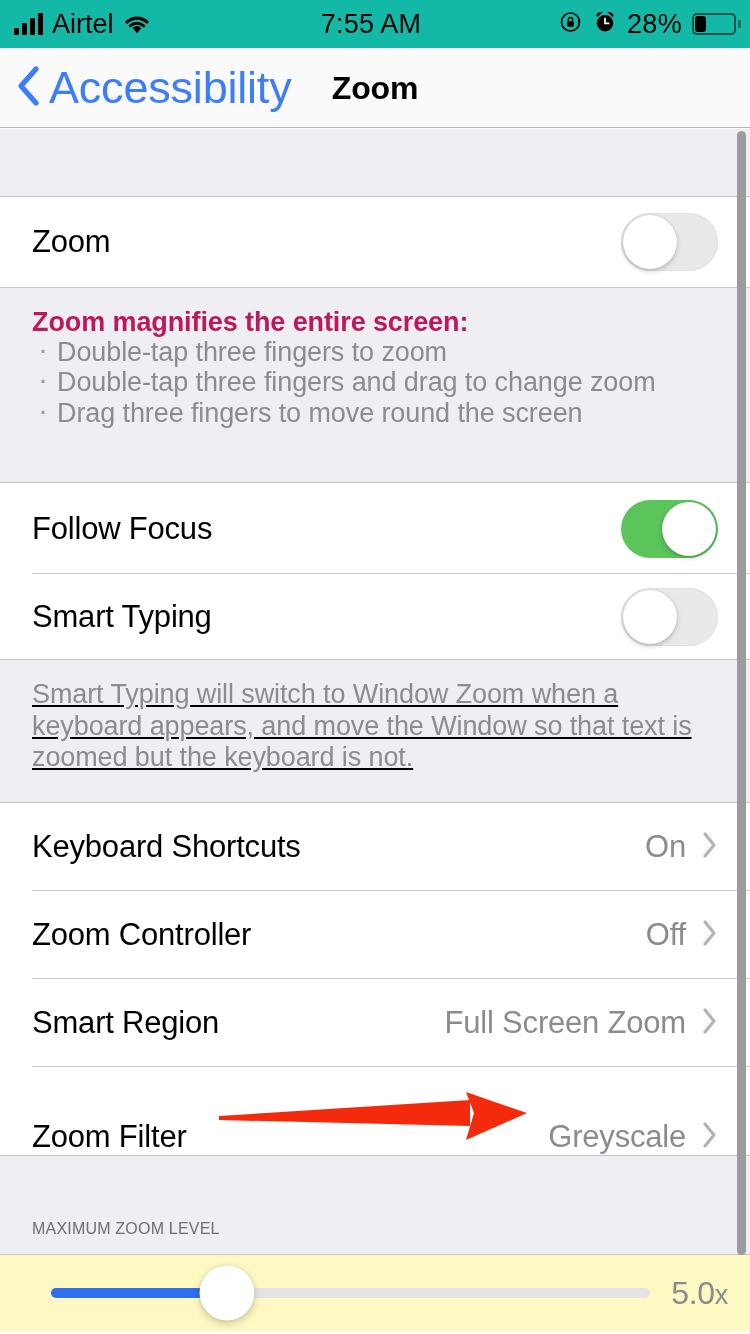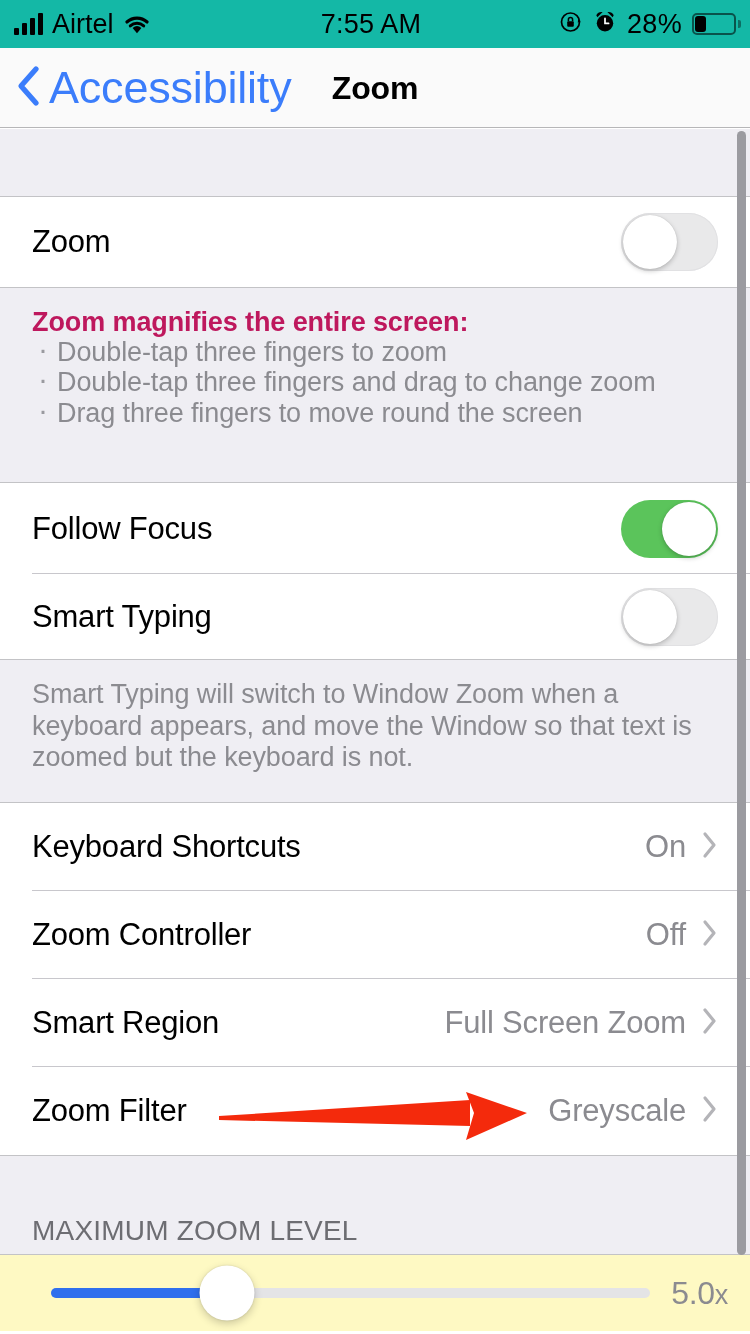--- a/index.html
+++ b/index.html
@@ -106,22 +106,22 @@
   .footer-bullets { list-style:none; }
   .footer-bullets li { position:relative; padding-left:25px; font-size:27px; color:#8b8b90;
                        letter-spacing:-0.1px; line-height:1.12; }
   .footer-bullets li:before {
     content:"·"; position:absolute; left:6px; top:-5px; font-size:30px; color:#9a9a9f;
   }
   .footer-para { font-size:27px; color:#8b8b90; letter-spacing:-0.1px; line-height:1.17; }
 
   .section-head {
     background:#efeef3; display:flex; align-items:flex-end;
-    padding:0 32px 7px 32px; height:100%;
-    font-size:28px; color:#6d6d72; letter-spacing:0.2px;
+    padding:0 32px 16px 32px; height:100%;
+    font-size:16px; color:#6d6d72; letter-spacing:0.2px;
   }
 
   
   .slider-row { position:relative; height:76px; background:#fef9c3; }
   .track {
     position:absolute; left:51px; right:100px; top:50%; transform:translateY(-50%);
     height:10px; border-radius:5px; background:#e4e4e6;
   }
   .track-fill {
     position:absolute; left:0; top:0; bottom:0; width:50%;
@@ -251,21 +251,21 @@
       <div class="row" style="height:85px;">
         <span class="row-label">Smart Typing</span>
         <span class="row-right">
           <span class="toggle off">
               <span class="knob"></span>
             </span>
         </span>
       </div>
     </div>
 
-    <div class="gap footer-block" style="height:144px;">
+    <div class="gap footer-block" style="height:144px;text-decoration:underline;">
       <div class="footer-para">Smart Typing will switch to Window Zoom when a keyboard appears, and move the Window so that text is zoomed but the keyboard is not.</div>
     </div>
 
     <div class="group">
       <div class="row" style="height:88px;">
         <span class="row-label">Keyboard Shortcuts</span>
         <span class="row-right">
           <span class="row-value">On</span>
           <span class="chev">
             <svg width="16" height="28" viewBox="0 0 16 28">
@@ -295,21 +295,21 @@
           <span class="row-value">Full Screen Zoom</span>
           <span class="chev">
             <svg width="16" height="28" viewBox="0 0 16 28">
                 <path d="M3 3 L12 14 L3 25" stroke="#b4b4b8" stroke-width="3.2" fill="none" stroke-linecap="round" stroke-linejoin="round"></path>
               </svg>
           </span>
         </span>
         <span class="sep"></span>
       </div>
 
-      <div class="row" style="height:88px;">
+      <div class="row" style="height:88px;align-items:flex-end;">
         <span class="row-label">Zoom Filter</span>
         <span class="row-right">
           <span class="row-value">Greyscale</span>
           <span class="chev">
             <svg width="16" height="28" viewBox="0 0 16 28">
                 <path d="M3 3 L12 14 L3 25" stroke="#b4b4b8" stroke-width="3.2" fill="none" stroke-linecap="round" stroke-linejoin="round"></path>
               </svg>
           </span>
         </span>
       </div>

